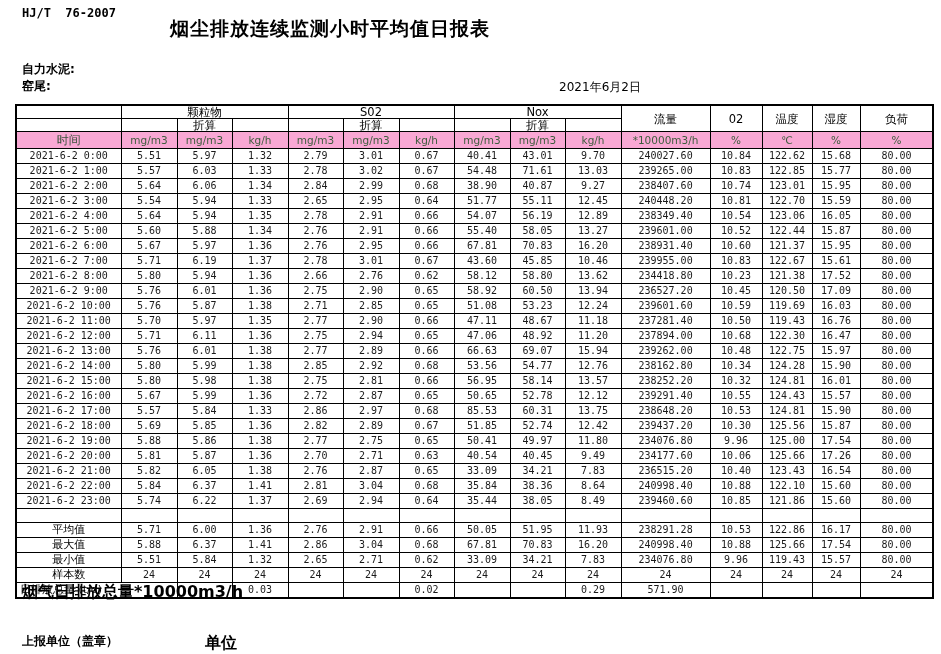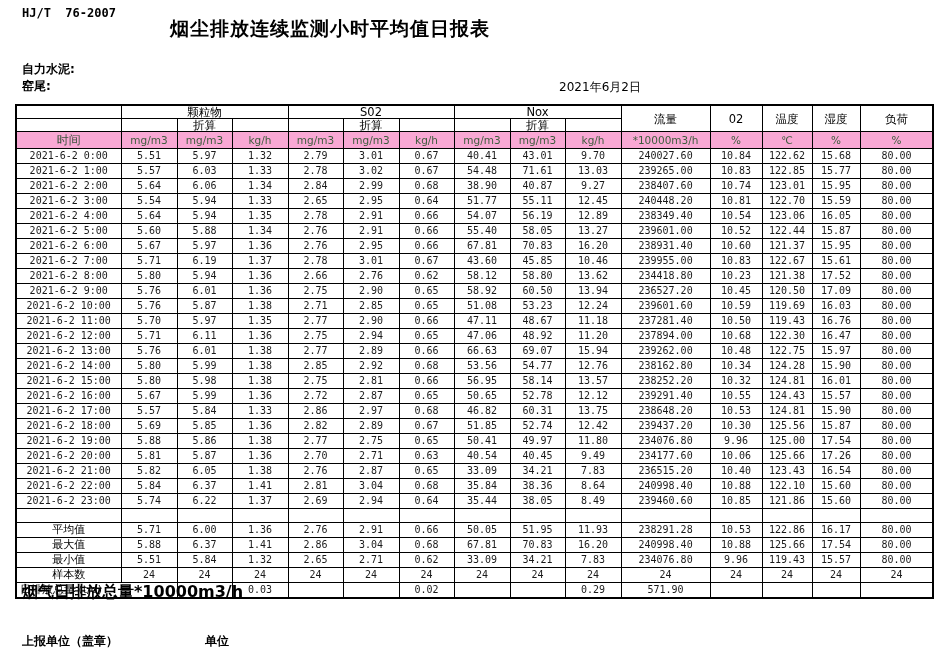--- a/index.html
+++ b/index.html
@@ -15,21 +15,21 @@
   table.rpt td{border:1px solid #000;text-align:center;padding:0;font-size:10px;color:#1a1a1a;
     overflow:hidden;white-space:nowrap;height:14px;line-height:14px;}
   table.rpt thead td{font-family:"DejaVu Sans",sans-serif;font-size:11.5px;color:#000;height:12px;line-height:12px;}
   table.rpt tr.unit-row td{background:#f9a8d4;color:#3d5c3d;height:16px;line-height:16px;font-size:10.5px;}
   table.rpt tr.unit-row td.time-hd{font-family:"DejaVu Sans",sans-serif;font-size:12px;color:#37503a;}
   table.rpt tbody td.lbl{font-family:"DejaVu Sans",sans-serif;font-size:11px;color:#000;}
   table.rpt tbody td.lbl-left{font-family:"DejaVu Sans",sans-serif;font-size:11px;color:#000;text-align:left;padding-left:3px;}
   table.rpt tr.spacer td{height:13px;line-height:13px;}
   .foot-note{position:absolute;left:22px;top:582px;font-size:16px;font-weight:bold;text-align:right;}
   .foot-line{position:absolute;left:22px;top:633px;font-size:12px;font-weight:bold;}
-  .foot-unit{position:absolute;left:205px;top:633px;font-size:12px;font-weight:bold;text-align:right;}
+  .foot-unit{position:absolute;left:205px;top:633px;font-size:16px;font-weight:bold;text-align:right;}
 </style>
 </head>
 <body>
 
 <div class="page">
   <div class="std">HJ/T  76-2007</div>
   <div class="title">烟尘排放连续监测小时平均值日报表</div>
   <div class="company">自力水泥:</div>
   <div class="loc">窑尾:</div>
   <div class="date">2021年6月2日</div>
@@ -385,21 +385,21 @@
           <td>80.00</td>
         </tr>
         <tr>
           <td>2021-6-2 17:00</td>
           <td>5.57</td>
           <td>5.84</td>
           <td>1.33</td>
           <td>2.86</td>
           <td>2.97</td>
           <td>0.68</td>
-          <td>46.82</td>
+          <td>85.53</td>
           <td>60.31</td>
           <td>13.75</td>
           <td>238648.20</td>
           <td>10.53</td>
           <td>124.81</td>
           <td>15.90</td>
           <td>80.00</td>
         </tr>
         <tr>
           <td>2021-6-2 18:00</td>

